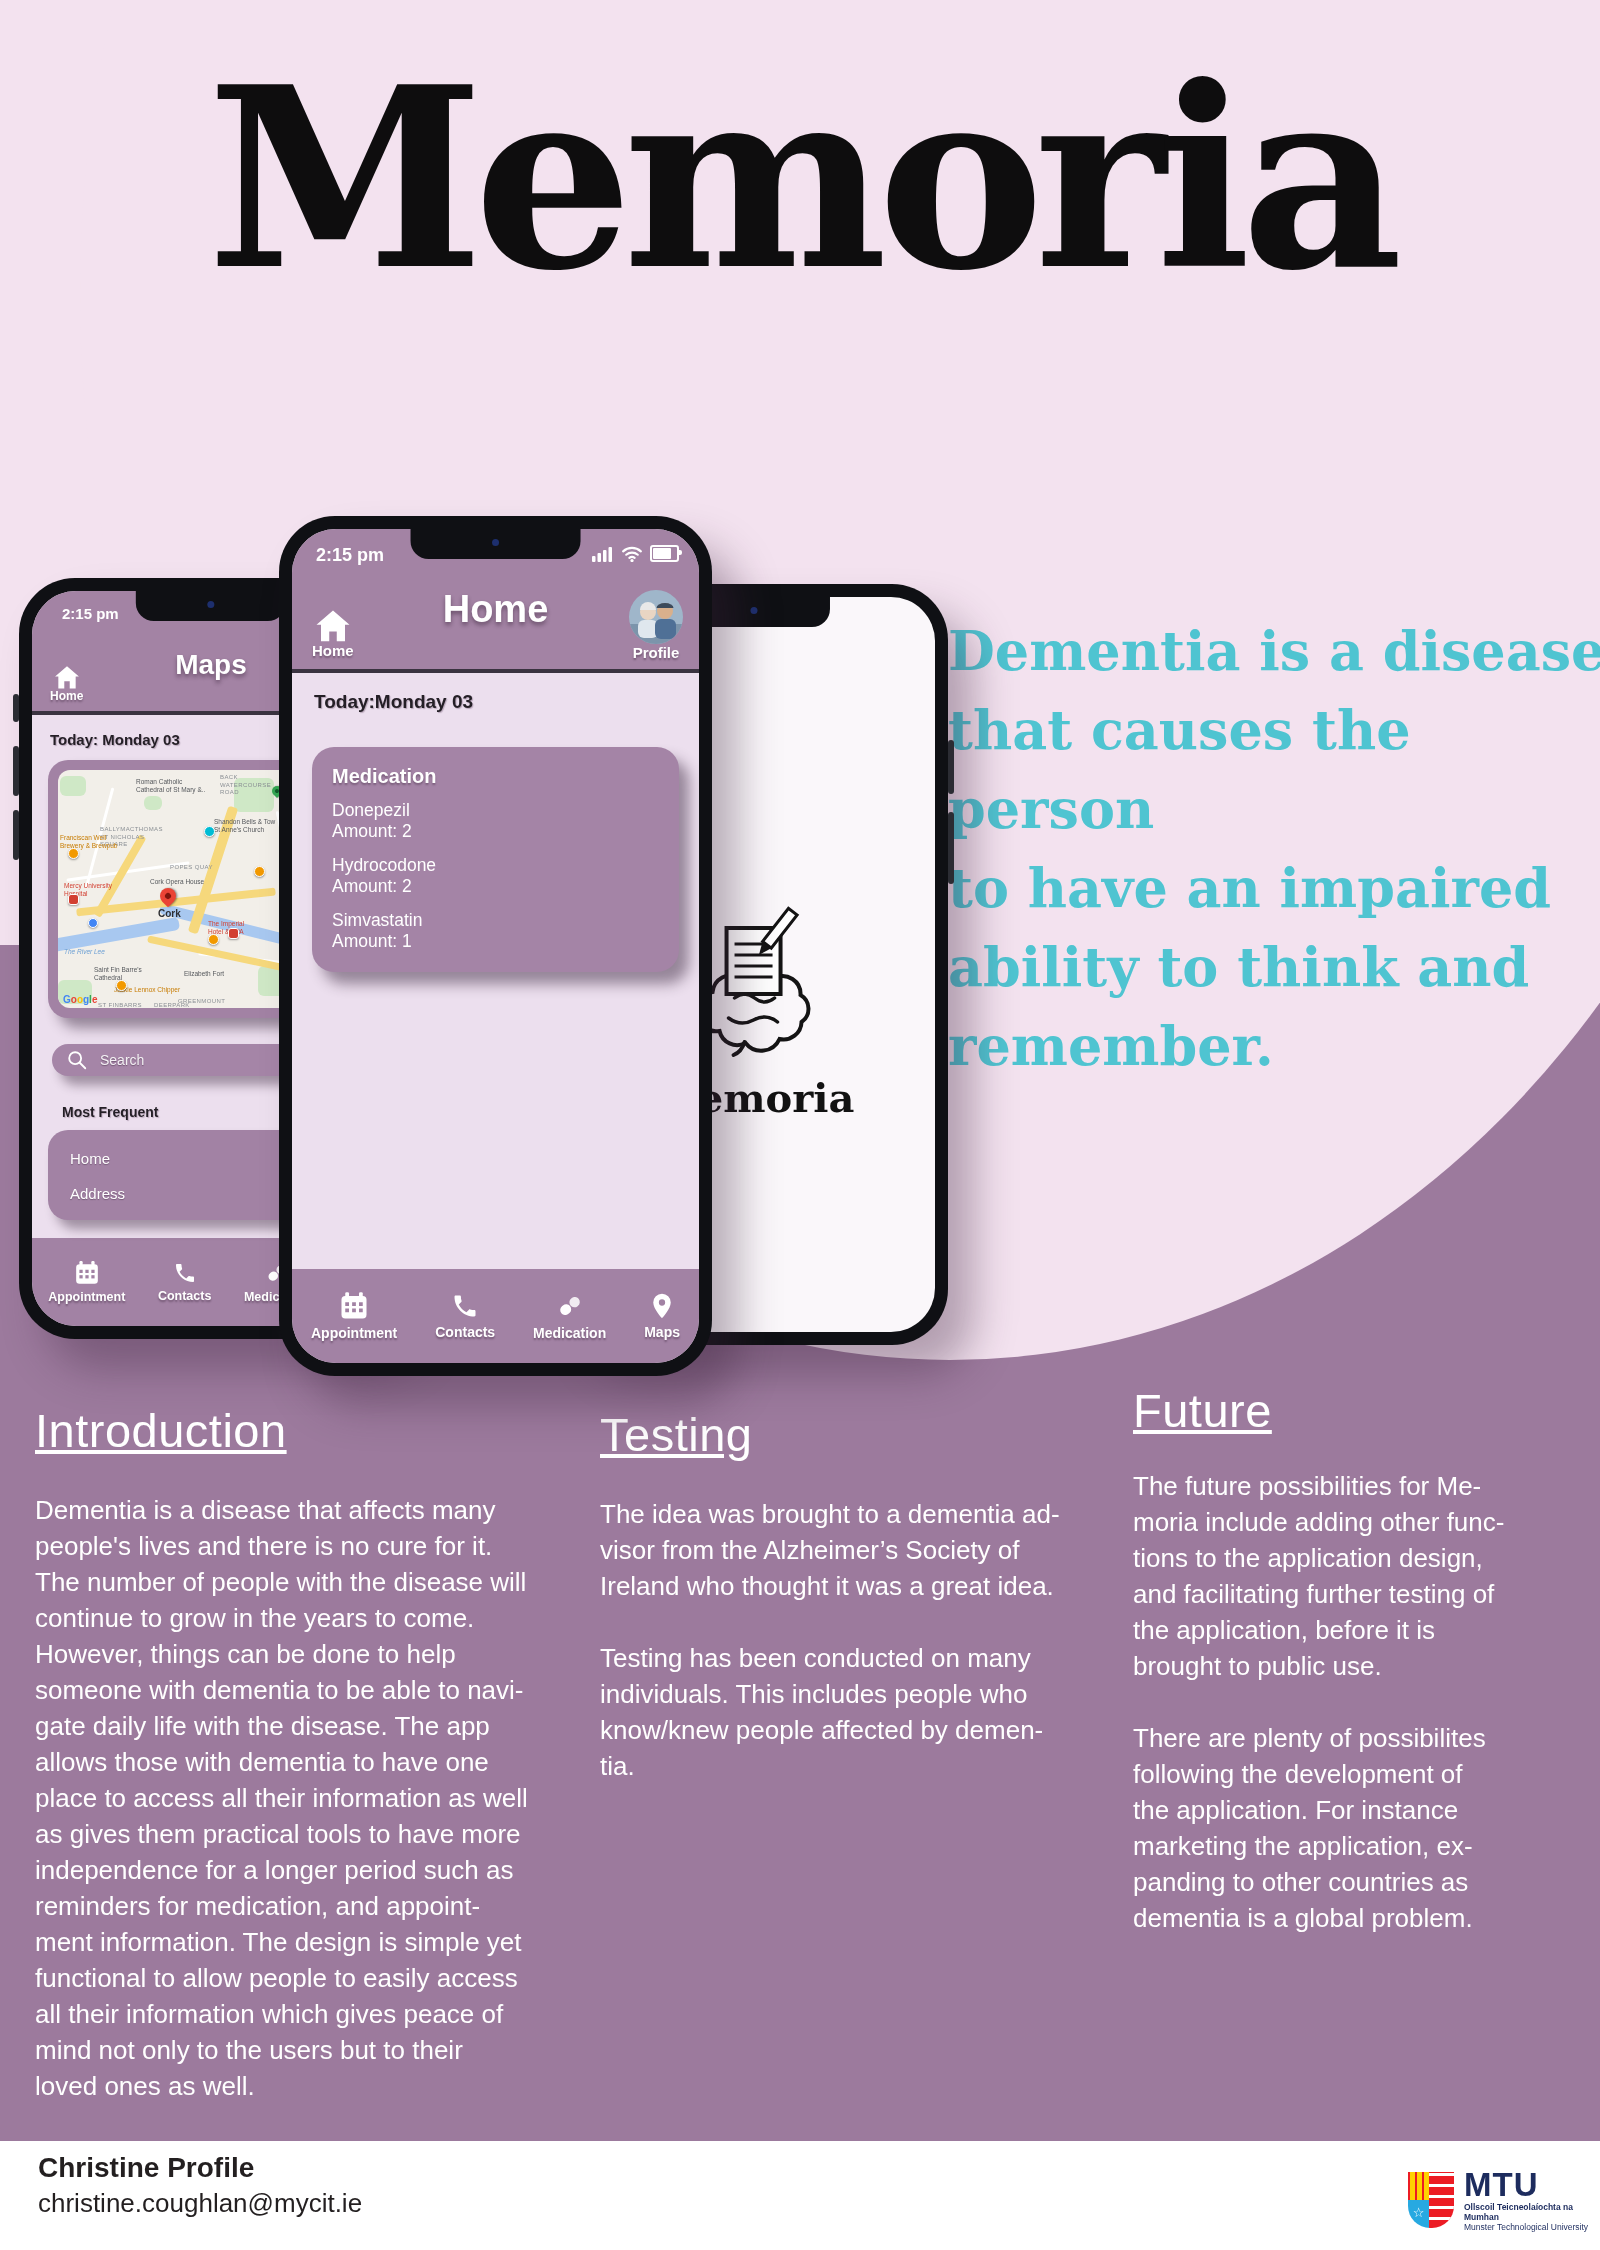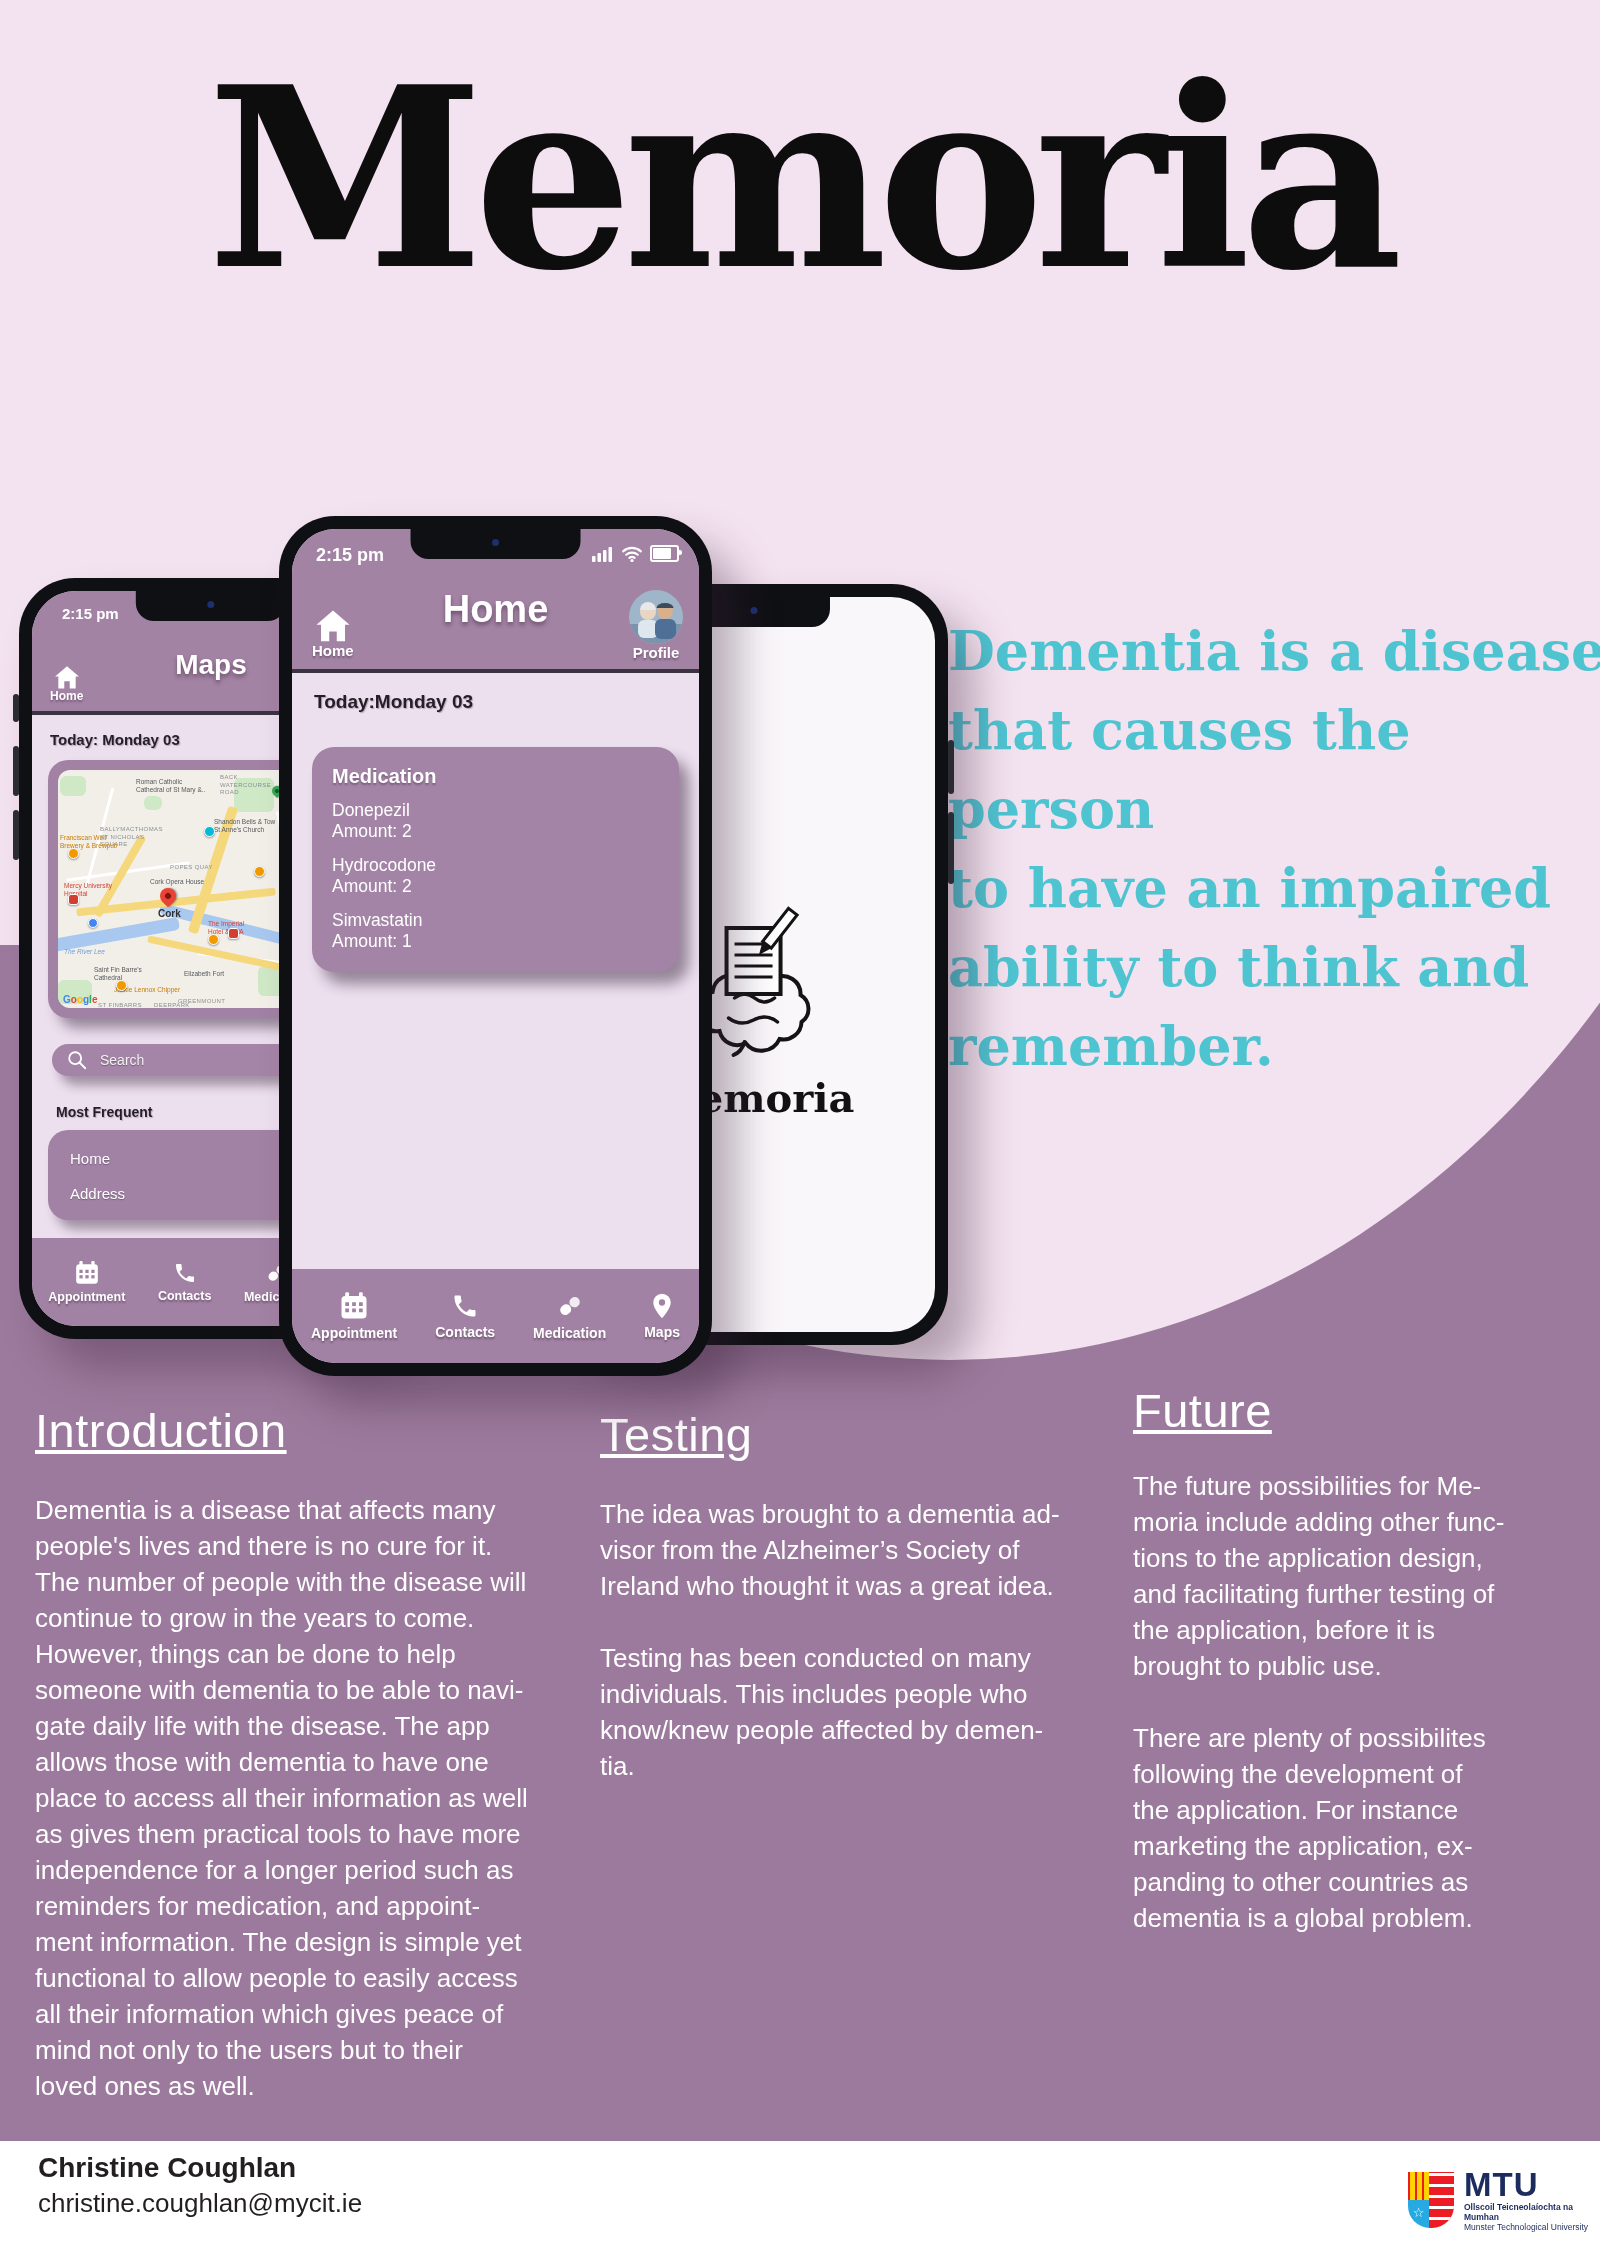--- a/index.html
+++ b/index.html
@@ -85,21 +85,21 @@
     transform:rotate(-45deg);box-shadow:1px 1px 2px rgba(0,0,0,.4);}
   .gpin:after{content:"";position:absolute;left:5px;top:5px;width:6px;height:6px;border-radius:50%;background:#7e150d;}
   .gpin.small{width:10px;height:10px;background:#34a853;}
   .gpin.small:after{left:3px;top:3px;width:4px;height:4px;background:#0e5c2a;}
   .dotmark{position:absolute;border:1.5px solid #fff;border-radius:50%;box-shadow:0 1px 2px rgba(0,0,0,.35);}
   .sqmark{position:absolute;border:1.5px solid #fff;border-radius:3px;box-shadow:0 1px 2px rgba(0,0,0,.35);}
   .google-logo{position:absolute;left:5px;bottom:3px;font-size:10px;font-weight:bold;letter-spacing:0;}
   .search-pill{margin:26px 0 0 4px;width:332px;height:32px;border-radius:21px;background:#a585a7;
     display:flex;align-items:center;padding-left:14px;box-shadow:8px 9px 11px rgba(45,25,48,.4);cursor:text;}
   .search-pill .ph{color:rgba(255,255,255,.9);font-size:14px;margin-left:12px;text-shadow:0 1px 1px rgba(40,20,40,.4);}
-  .freq-title{font-size:14px;font-weight:bold;color:#241f26;margin:28px 0 10px 8px;text-shadow:1px 1px 1px rgba(90,60,90,.3);}
+  .freq-title{font-size:14px;font-weight:bold;color:#241f26;margin:28px 0 10px 14px;text-shadow:1px 1px 1px rgba(90,60,90,.3);}
   .freq-card{background:#a282a4;border-radius:20px 0 0 20px;width:346px;padding:20px 0 16px 22px;
     box-shadow:8px 9px 11px rgba(45,25,48,.4);}
   .freq-item{color:#fff;font-size:15px;margin-bottom:18px;text-shadow:0 1px 1px rgba(40,20,40,.35);cursor:pointer;}
   .freq-item:last-child{margin-bottom:2px;}
   
   #phone-splash{left:560px;top:584px;width:362px;height:735px;z-index:4;}
   #phone-splash .screen{background:#faf7fa;}
   .splash-logo{position:absolute;left:50%;top:42%;transform:translateX(-50%);text-align:center;}
   .splash-word{font-family:"DejaVu Serif",serif;font-weight:bold;font-size:40px;color:#121212;margin-top:4px;}
   
@@ -457,21 +457,21 @@
 the application, before it is
 brought to public use.
 
 There are plenty of possibilites
 following the development of
 the application. For instance
 marketing the application, ex-
 panding to other countries as
 dementia is a global problem.</div>
 
-  <div class="author-name">Christine Coughlan</div>
+  <div class="author-name">Christine Profile</div>
   <div class="author-email">christine.coughlan@mycit.ie</div>
 
   <div class="mtu">
     <span class="shield">
       <span class="tl"></span>
         <span class="bl">☆</span>
         <span class="rr"></span>
     </span>
     <span class="mtu-text">
       <div class="abbr">MTU</div>

